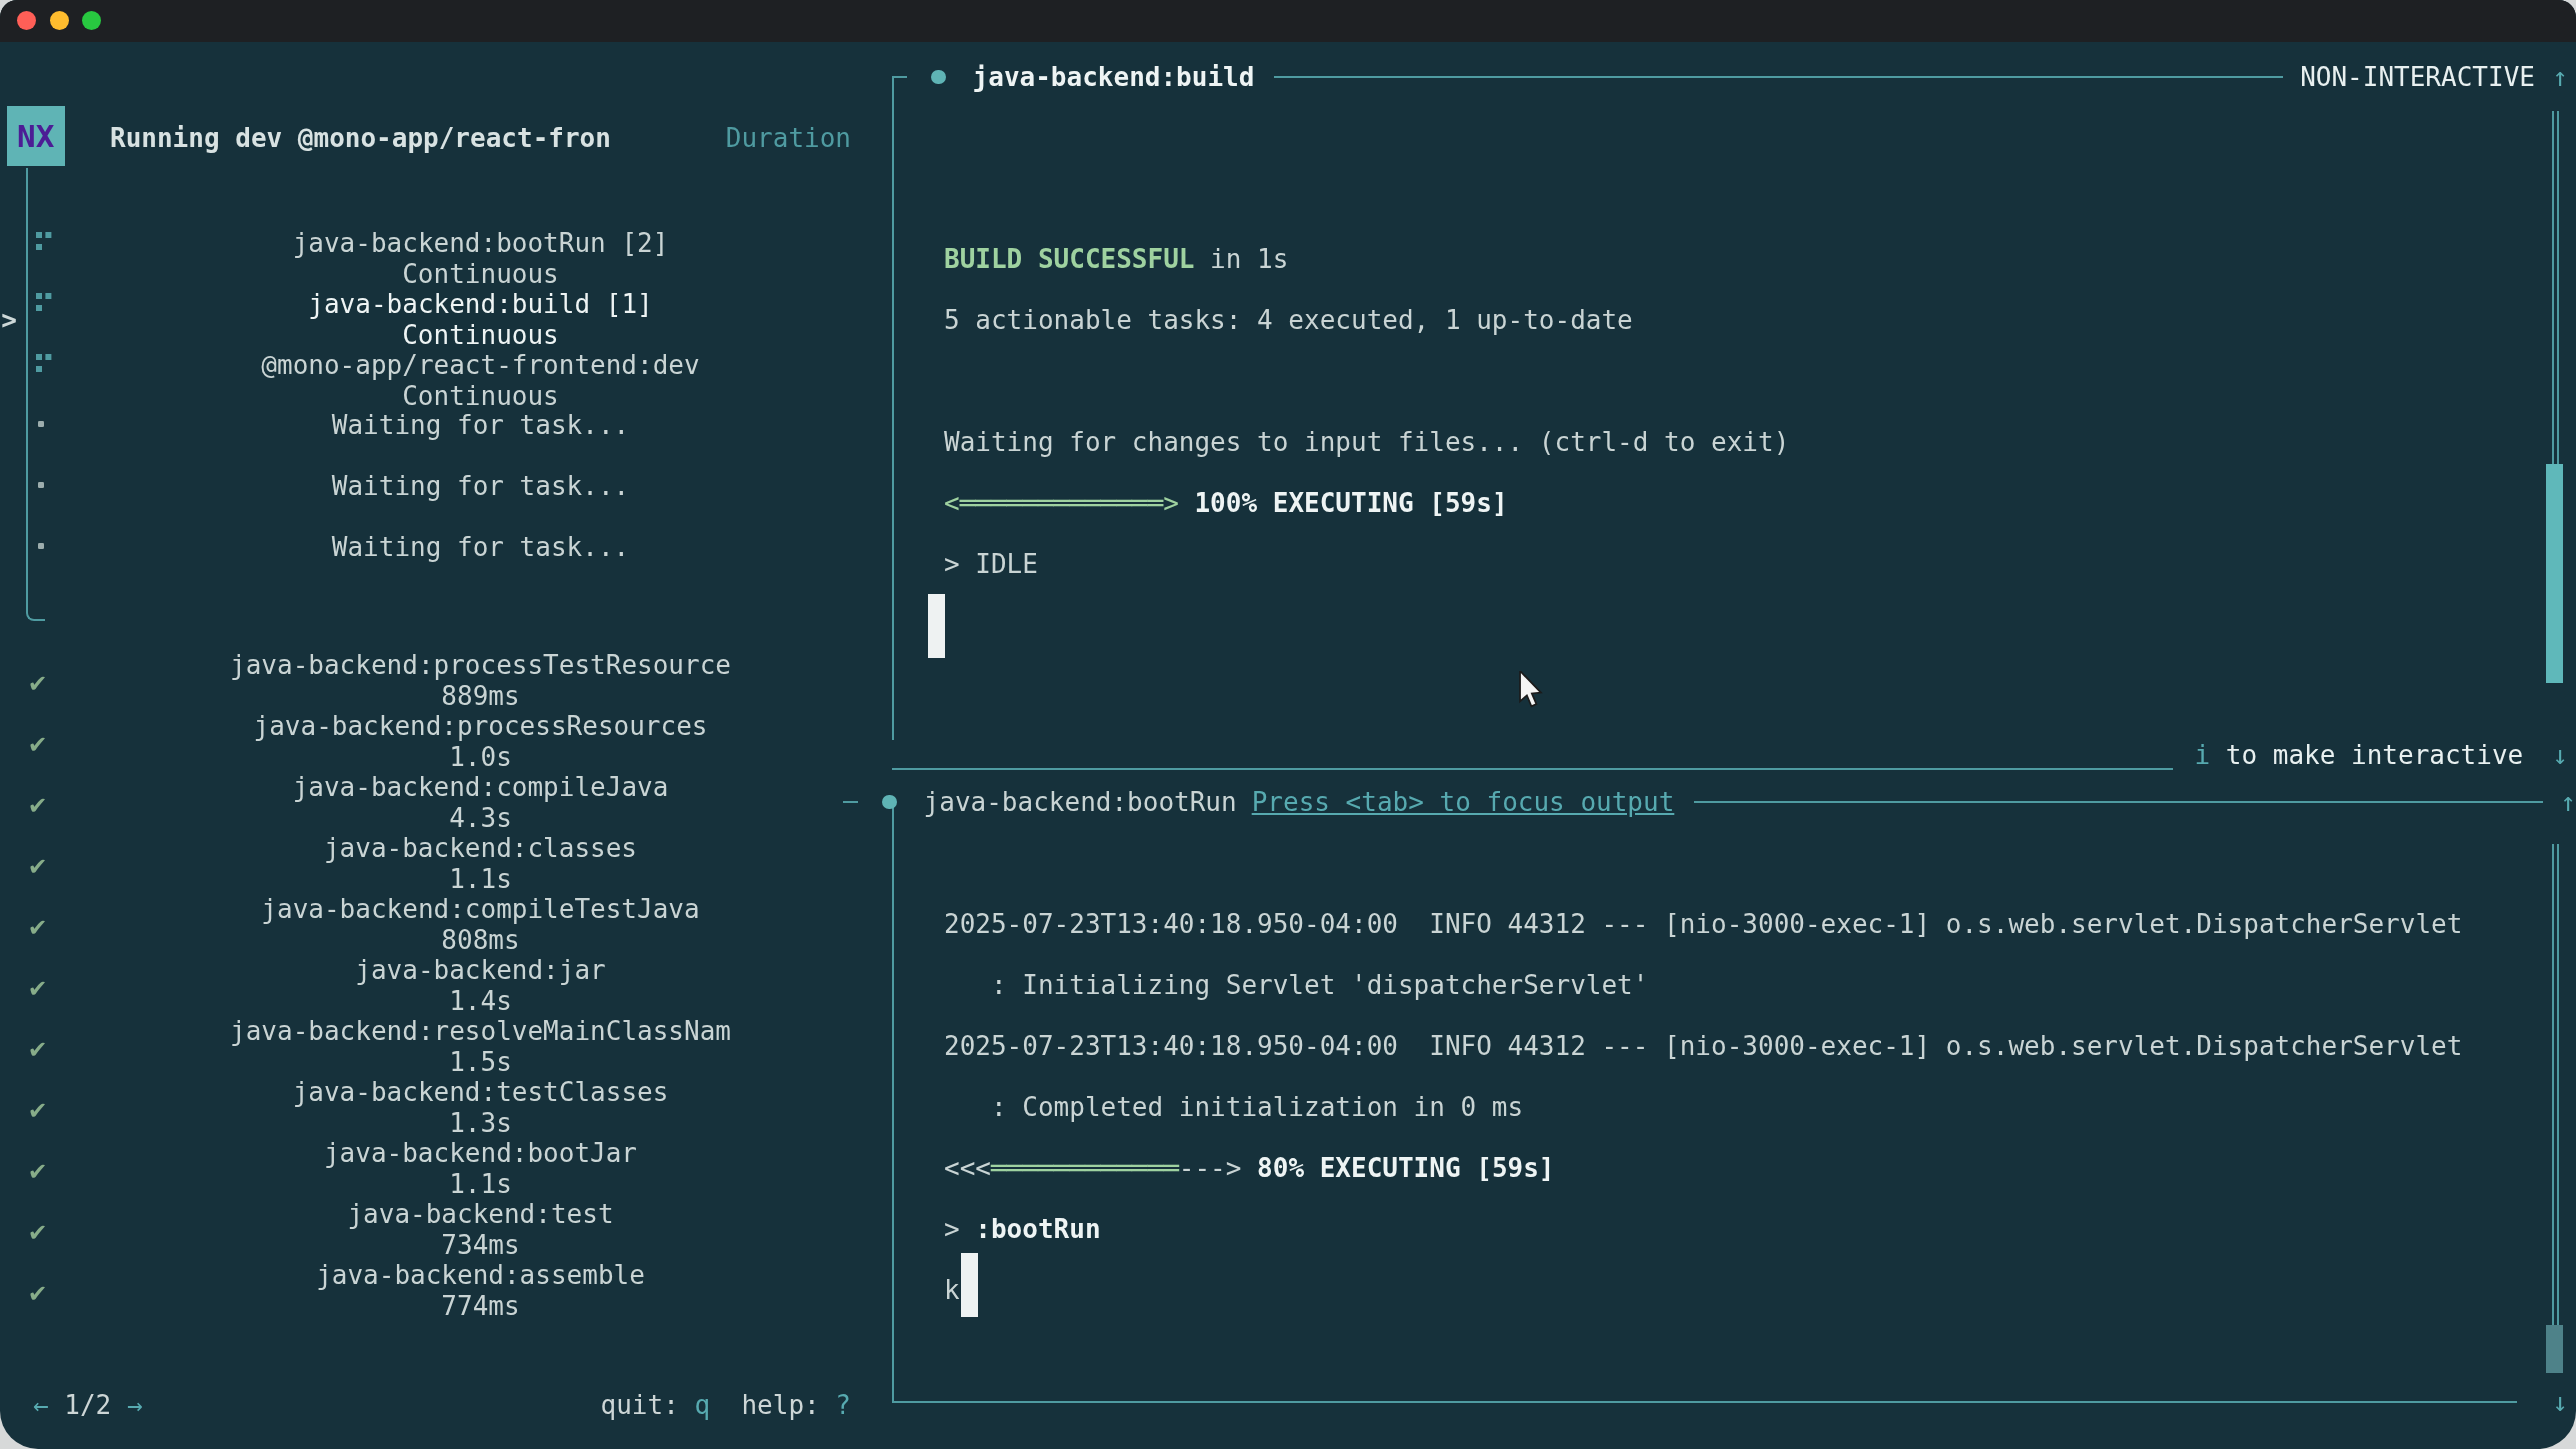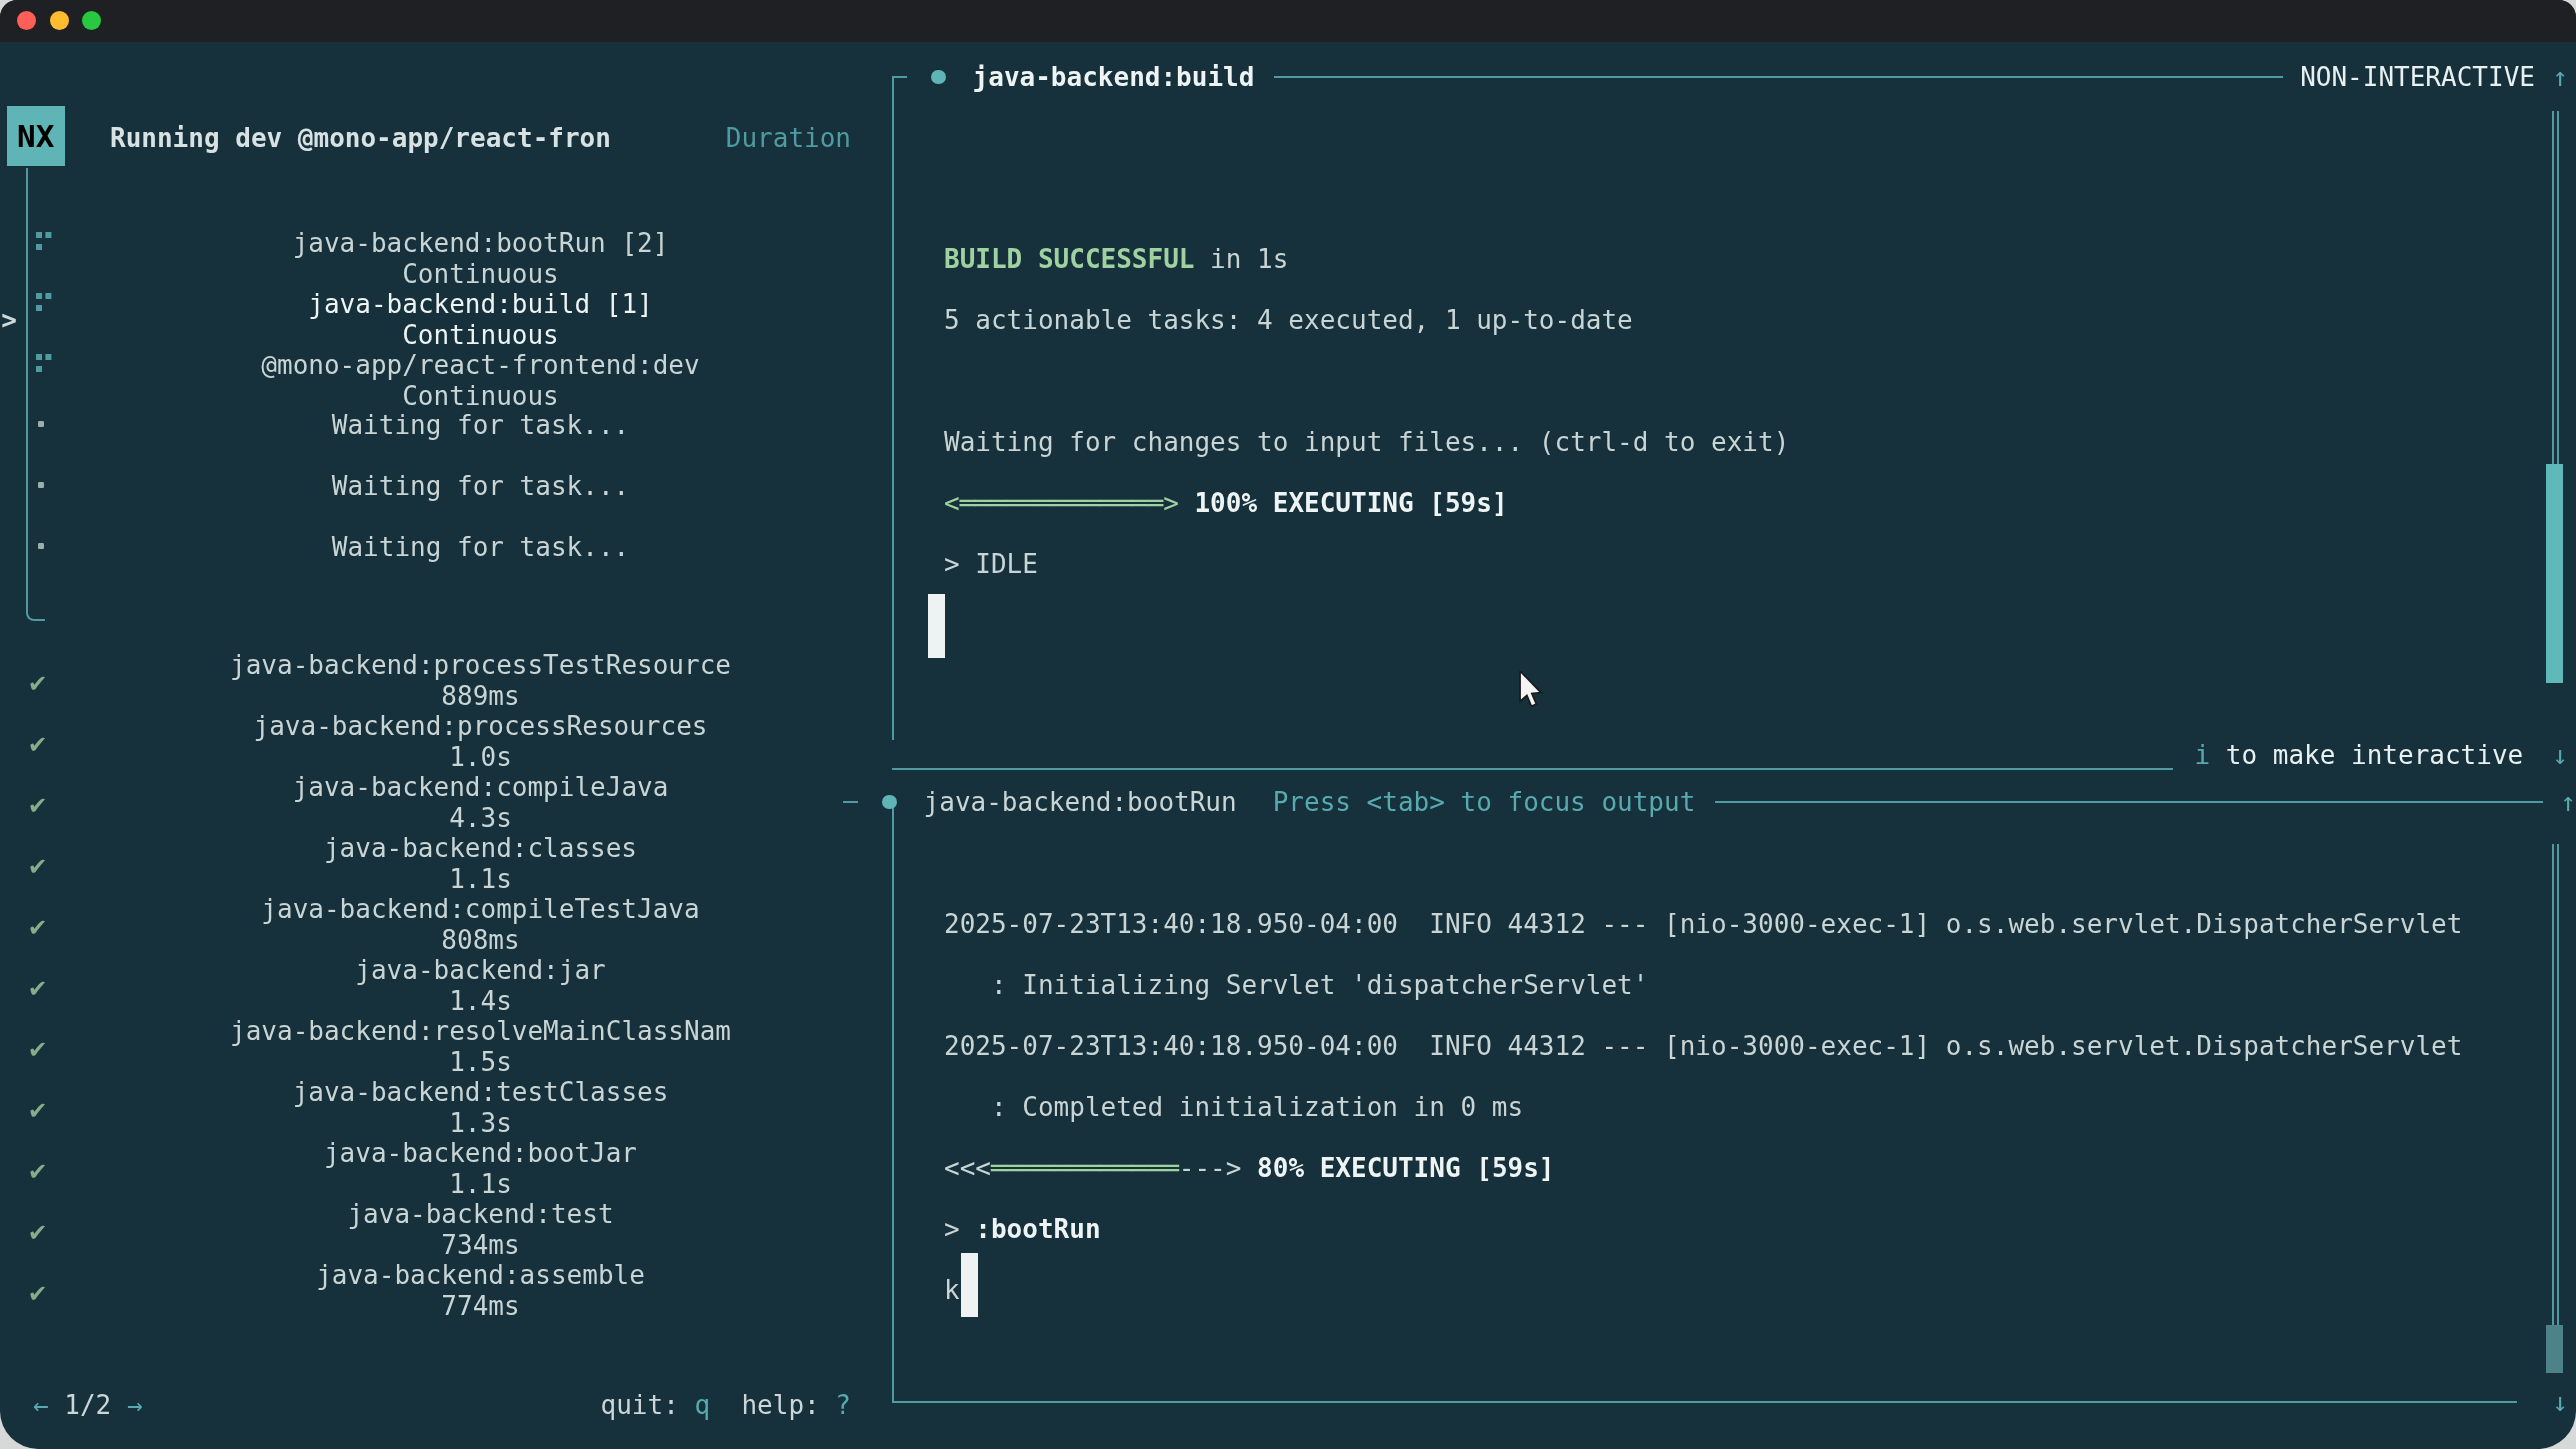--- a/index.html
+++ b/index.html
@@ -12,21 +12,21 @@
   .tl-yellow { left:50px; background:#febc2e; }
   .tl-green { left:82px; background:#28c840; }
   .teal { color:#57aab0; }
   .tealdim { color:#4f9ba1; }
   .bright { color:#eef4f4; font-weight:bold; }
   .green { color:#9fd2a0; }
   .greenb { color:#9fd2a0; font-weight:bold; }
 
   
   .sidebar { position:absolute; left:0; top:0; width:872px; height:1449px; }
-  .nx-logo { position:absolute; left:6.7px; top:106px; width:58px; height:60px; background:#5fb4b5; color:#000000; font-weight:bold; font-size:31px; display:flex; align-items:center; justify-content:center; }
+  .nx-logo { position:absolute; left:6.7px; top:106px; width:58px; height:60px; background:#5fb4b5; color:#4c1d95; font-weight:bold; font-size:31px; display:flex; align-items:center; justify-content:center; }
   .side-header { position:absolute; left:0; top:108px; width:872px; height:60px; display:flex; align-items:center; padding-left:110px; padding-right:21px; }
   .side-header .t { font-weight:bold; color:#d8e2e2; white-space:pre; }
   .grow { flex:1; }
   .tree-line { position:absolute; left:25.5px; top:168px; width:19px; height:453px; border-left:2.7px solid #4f9ba1; border-bottom:2.7px solid #4f9ba1; border-bottom-left-radius:8px; }
 
   .rowsA { position:absolute; left:0; top:228px; width:872px; }
   .rowsB { position:absolute; left:0; top:650px; width:872px; }
   .srow { position:relative; height:61px; display:flex; align-items:center; padding-left:110px; padding-right:21px; white-space:pre;flex-direction:column; }
   .rowsB .srow { height:61px; }
   .srow .chev { display:none; position:absolute; left:1.3px; top:50%; transform:translateY(-50%); color:#cdd8d8; font-weight:bold; }
@@ -241,21 +241,21 @@
 
   <div class="track" style="left:2552px; top:111px; height:354px;"></div>
   <div class="thumb brightbar" style="left:2546px; top:464px; height:219px;"></div>
 
   <div class="vborder" style="left:892px; top:802px; height:600px;"></div>
 
   <div class="pane-header" style="left:843px; top:772px; right:0; padding-right:0;">
     <span class="corner-stub"></span>
     <span class="pane-dot"></span>
     <span style="margin-left:27px; color:#c9d4d4;">java-backend:bootRun</span>
-    <span class="teal" style="margin-left:36px;">Press &lt;tab&gt; to focus output</span>
+    <span class="teal" style="margin-left:15px;text-decoration:underline;">Press &lt;tab&gt; to focus output</span>
     <span class="hline grow" style="margin-left:20px;"></span>
     <span class="arrow" style="margin-left:17.4px;">↑</span>
   </div>
 
   <div class="pane-lines" style="left:928px; top:893px; width:1543px;">
     <div>
 
         <div class="tline b"><span>2025-07-23T13:40:18.950-04:00  INFO 44312 --- [nio-3000-exec-1] o.s.web.servlet.DispatcherServlet</span></div>
 
         <div class="tline b"><span>   : Initializing Servlet 'dispatcherServlet'</span></div>

